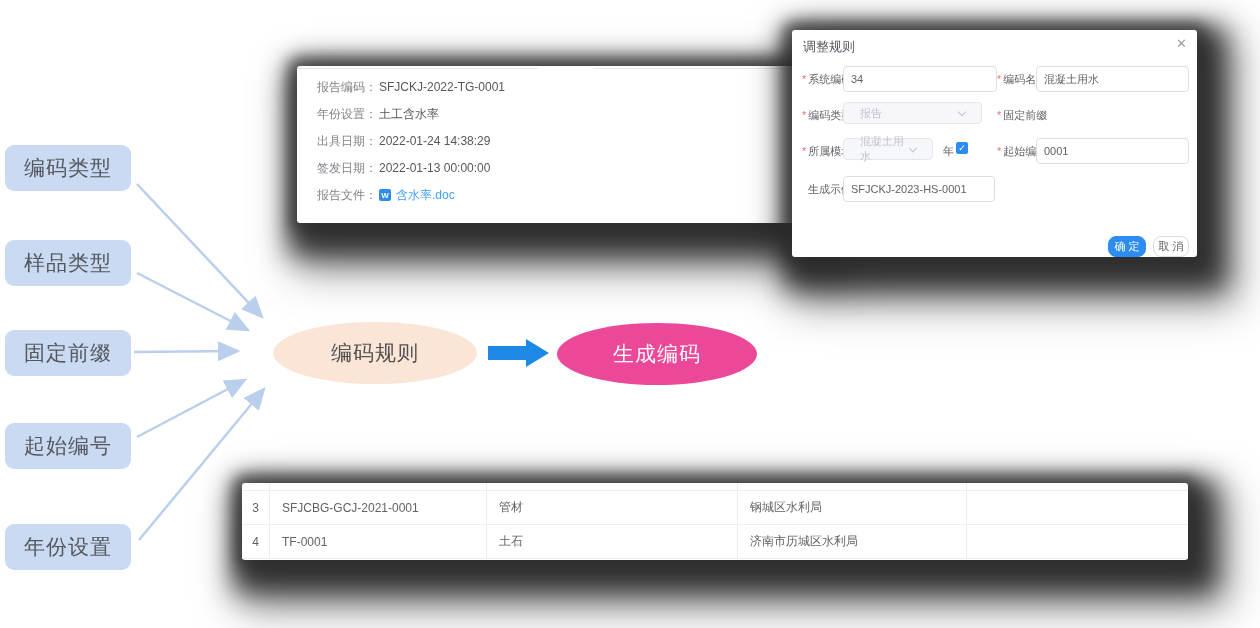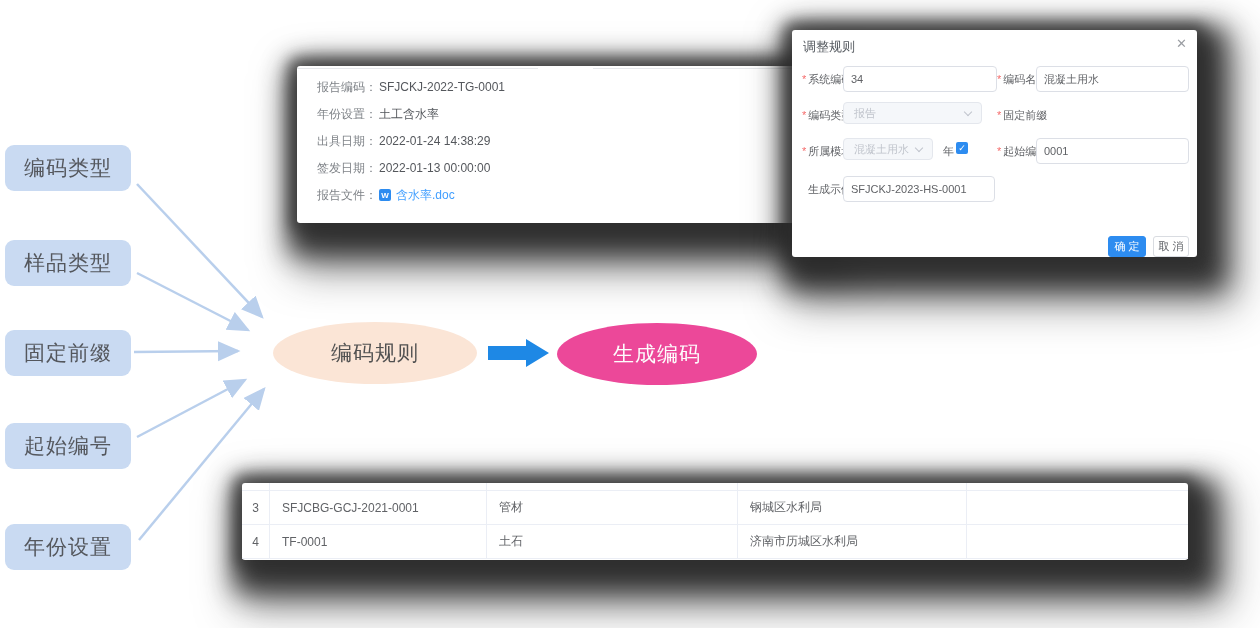--- a/index.html
+++ b/index.html
@@ -37,27 +37,27 @@
 
   
   .modal{left:792px;top:30px;width:405px;height:227px;}
   .modal-title{position:absolute;left:11px;top:8px;font-size:13px;color:#54595f;}
   .modal-close{position:absolute;right:10px;top:6px;font-size:13px;color:#9a9da2;cursor:pointer;}
   .m-label{position:absolute;font-size:11px;color:#606266;white-space:nowrap;}
   .m-label .req{color:#f56c6c;margin-right:2px;}
   .m-input{position:absolute;height:22px;border:1px solid #dcdfe6;border-radius:4px;
     font-size:11px;color:#606266;padding:12px 7px;background:#fff;outline:none;}
   .m-select{position:absolute;height:22px;border:1px solid #e4e7ed;border-radius:4px;
-    font-size:11px;color:#c0c4cc;padding:0 10px;background:#f5f7fa;display:flex;align-items:center;
+    font-size:11px;color:#c0c4cc;padding:0 16px;background:#f5f7fa;display:flex;align-items:center;
     justify-content:space-between;cursor:not-allowed;}
   .chev{width:6px;height:6px;border-right:1px solid #c0c4cc;border-bottom:1px solid #c0c4cc;
     transform:rotate(45deg);margin-top:-3px;}
   .checkbox{position:absolute;width:12px;height:12px;background:#2d8cf0;border-radius:2px;
     display:flex;align-items:center;justify-content:center;color:#fff;font-size:9px;cursor:pointer;}
-  .btn{position:absolute;height:21px;border-radius:3px;font-size:11px;display:flex;
+  .btn{position:absolute;height:21px;border-radius:8px;font-size:11px;display:flex;
     align-items:center;justify-content:center;cursor:pointer;}
   .btn-ok{left:316px;top:206px;width:38px;background:#2d8cf0;color:#fff;border:1px solid #2d8cf0;}
   .btn-cancel{left:361px;top:206px;width:36px;background:#fff;color:#5e6166;border:1px solid #d9dce1;}
 
   
   .table-card{left:242px;top:483px;width:946px;height:77px;}
   .trow{display:flex;border-bottom:1px solid #ebeef5;}
   .trow-partial{height:8px;}
   .trow-data{height:34px;align-items:center;}
   .tcell{font-size:12px;color:#606266;border-right:1px solid #ebeef5;height:100%;

